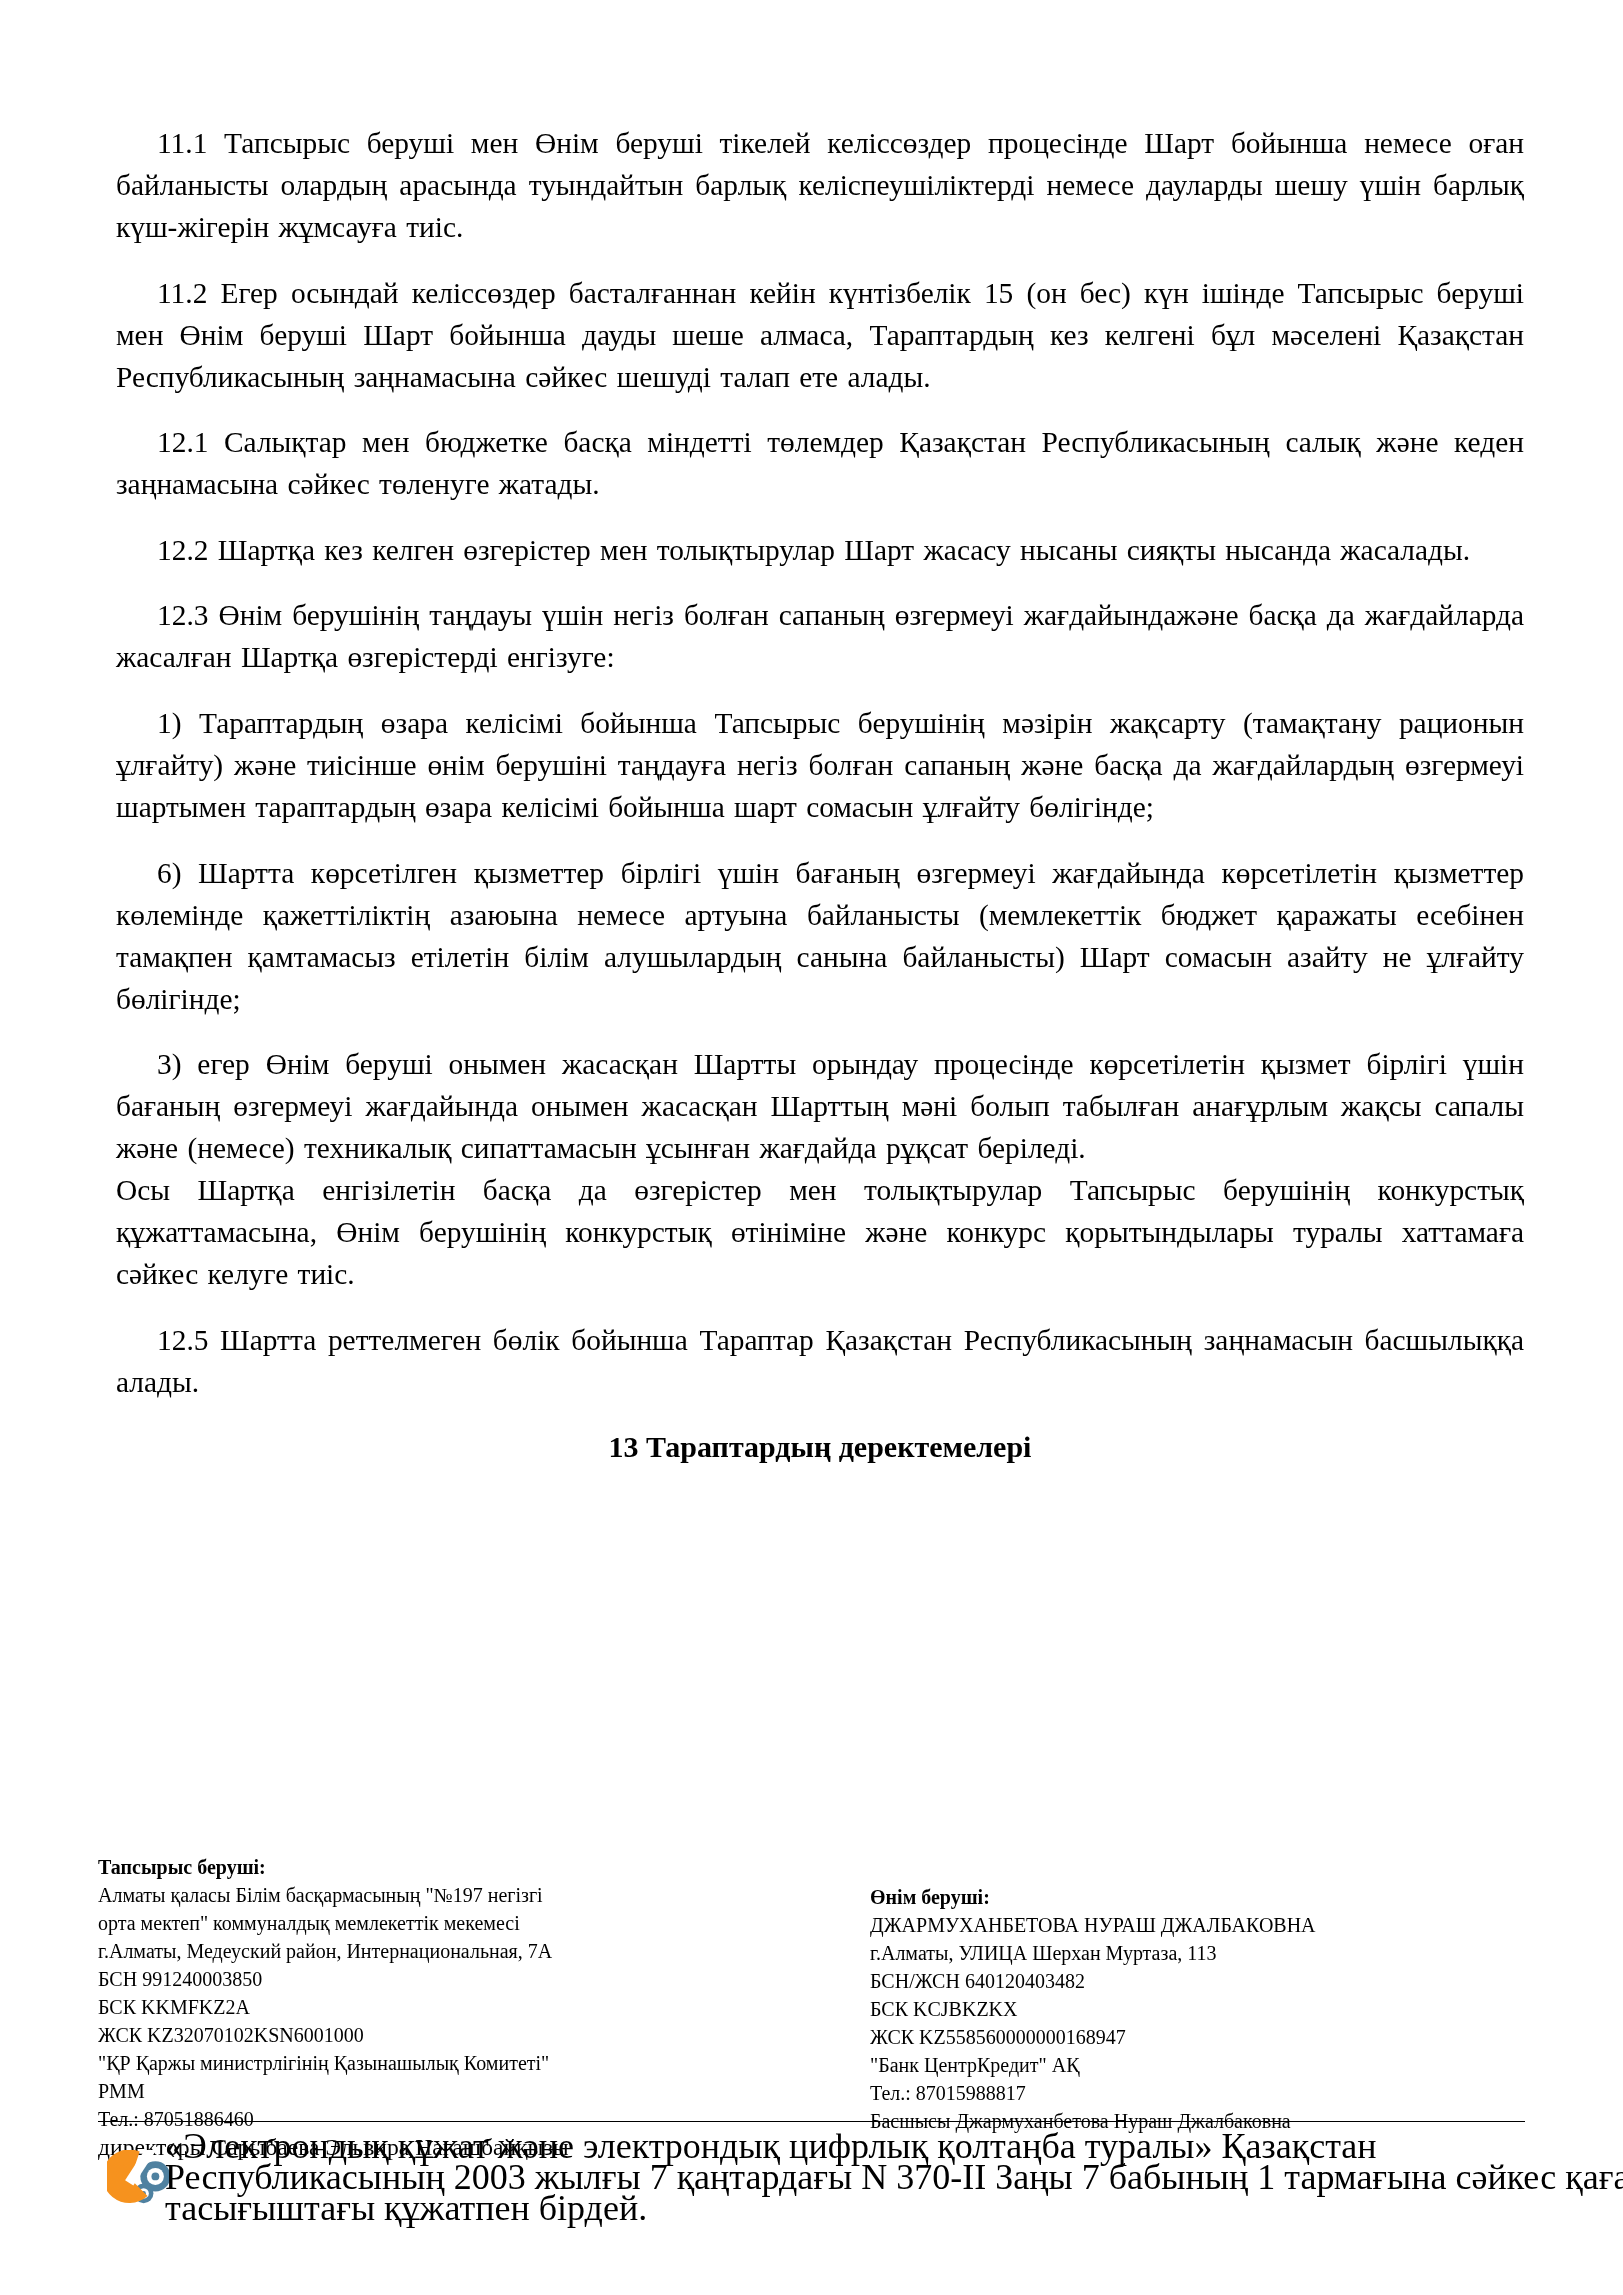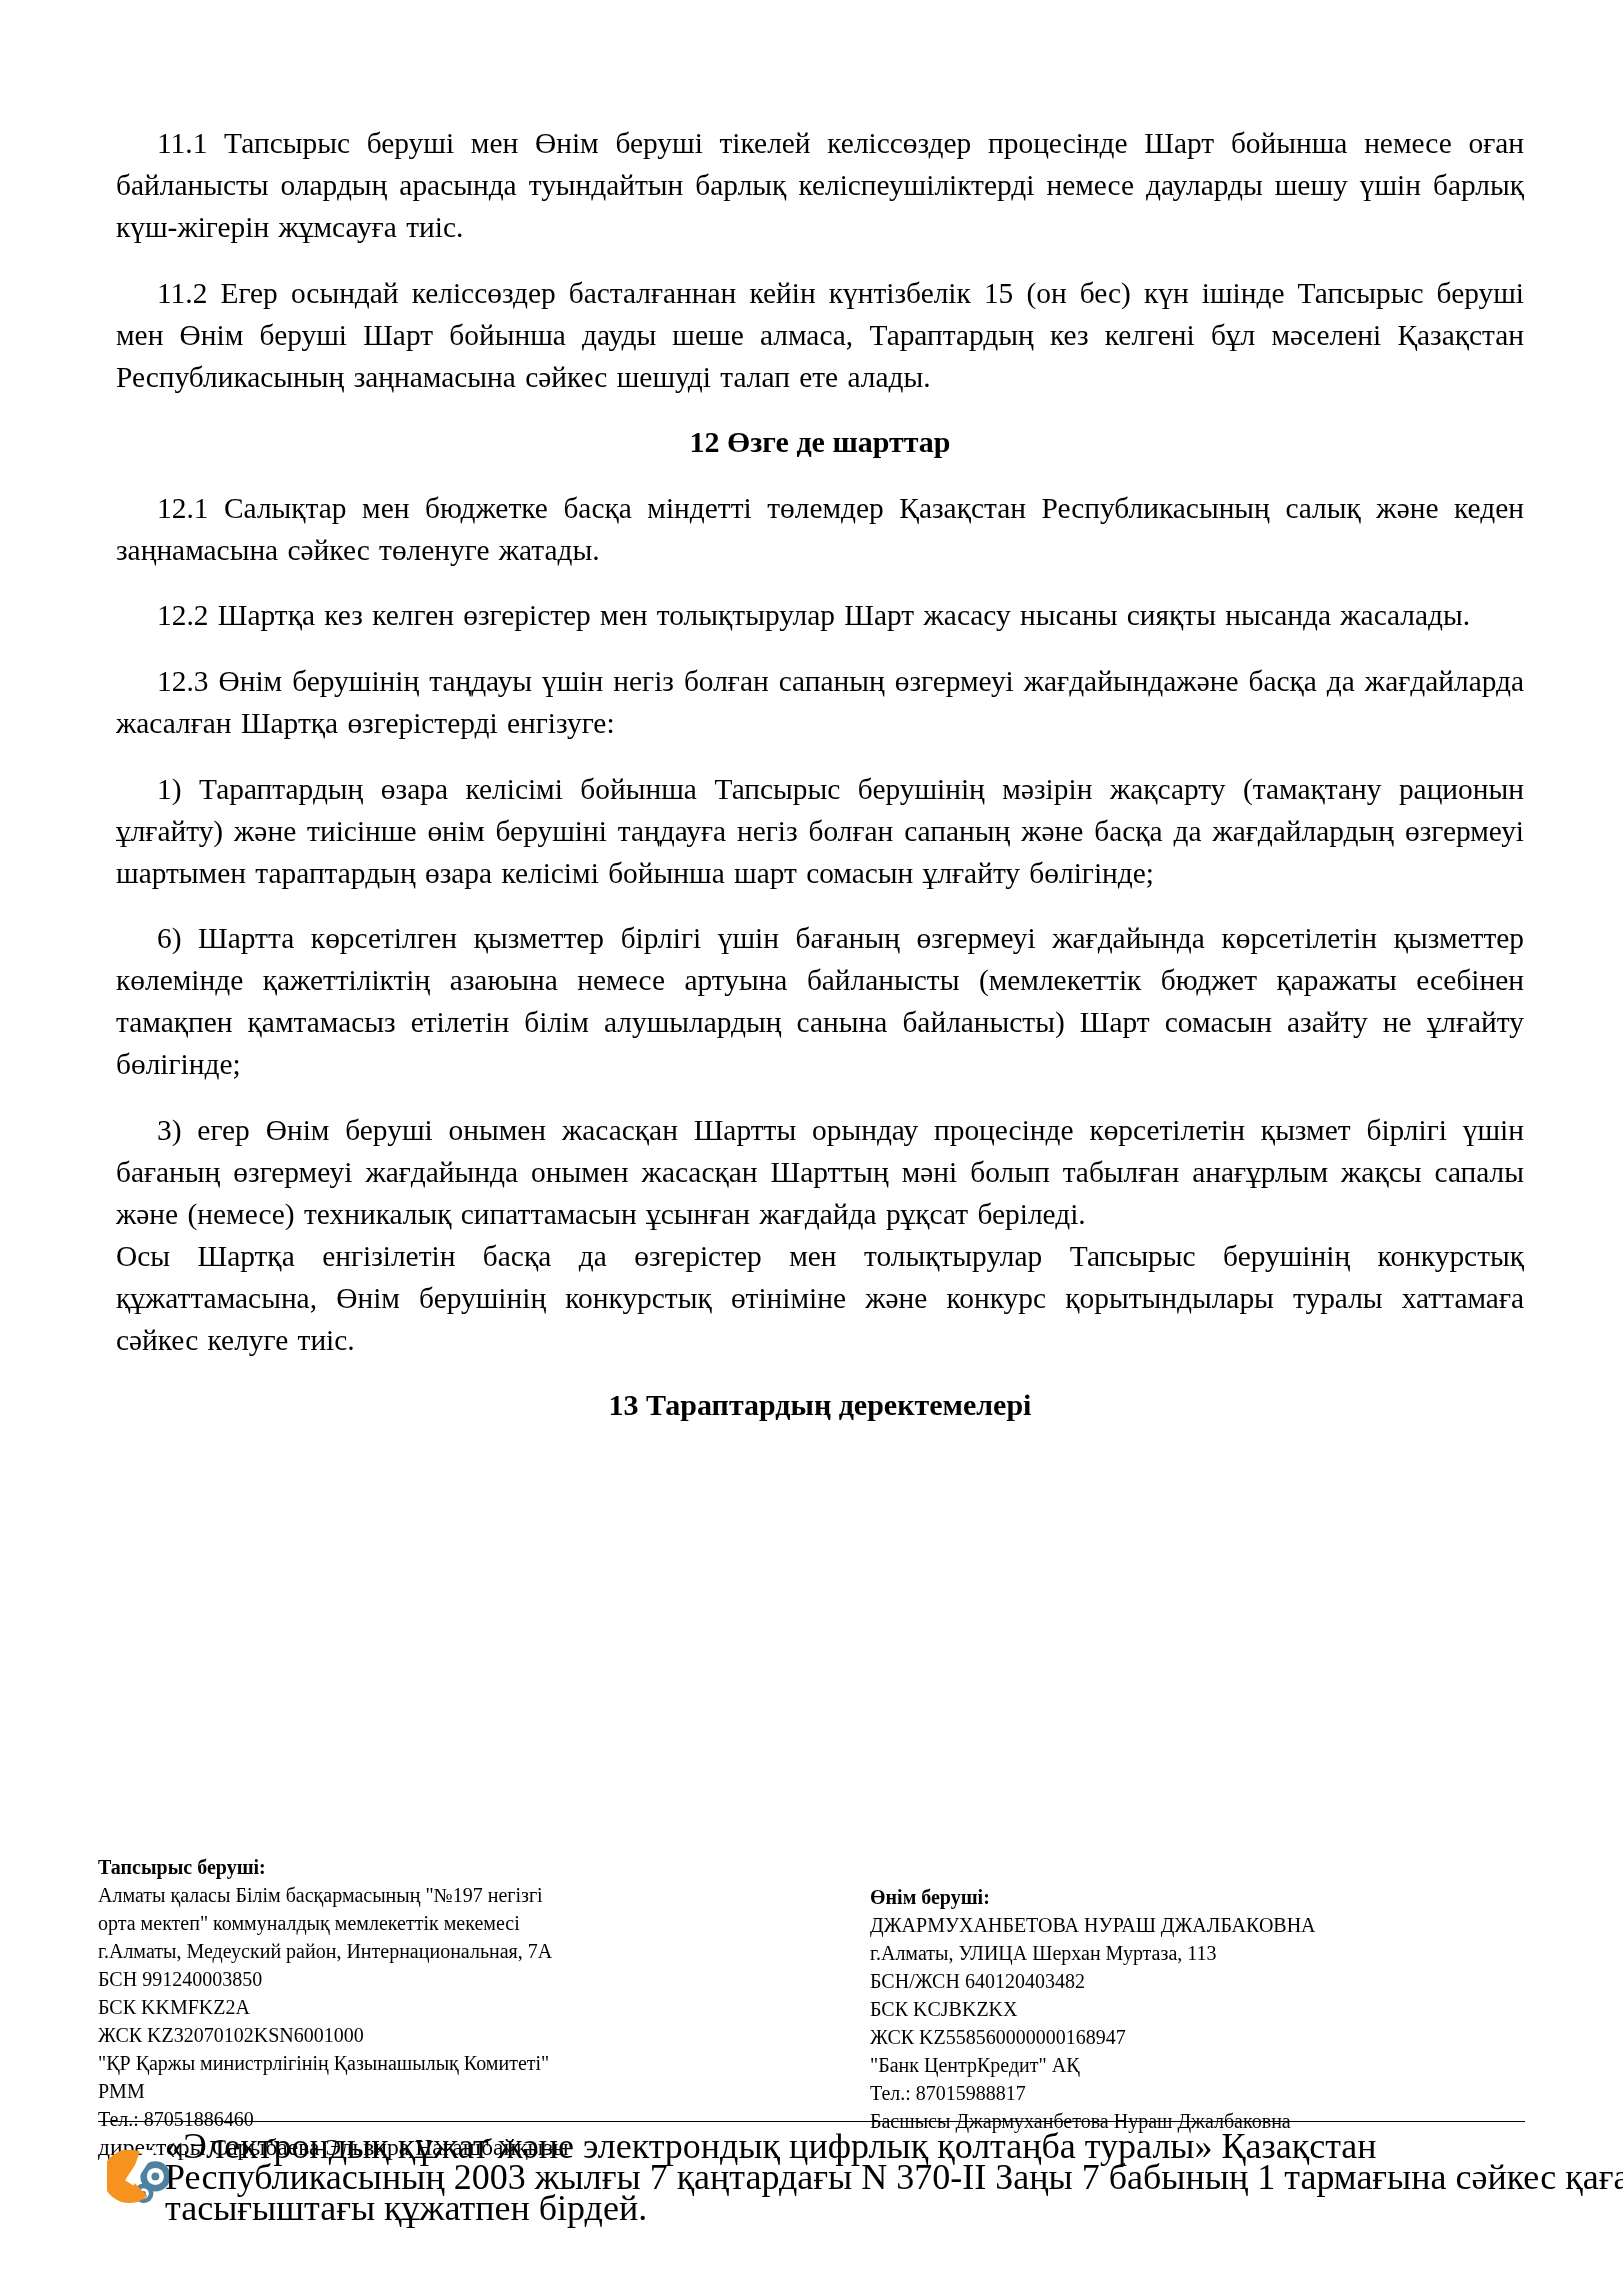--- a/index.html
+++ b/index.html
@@ -71,28 +71,28 @@
   .logo svg{width:100%;height:100%;display:block;}
 </style>
 </head>
 <body>
 
 <div class="page">
 
   <div class="main">
     <p>11.1 Тапсырыс беруші мен Өнім беруші тікелей келіссөздер процесінде Шарт бойынша немесе оған байланысты олардың арасында туындайтын барлық келіспеушіліктерді немесе дауларды шешу үшін барлық күш-жігерін жұмсауға тиіс.</p>
     <p>11.2 Егер осындай келіссөздер басталғаннан кейін күнтізбелік 15 (он бес) күн ішінде Тапсырыс беруші мен Өнім беруші Шарт бойынша дауды шеше алмаса, Тараптардың кез келгені бұл мәселені Қазақстан Республикасының заңнамасына сәйкес шешуді талап ете алады.</p>
-    <h2>12 Өзге де шарттар</h2>
     <p>12.1 Салықтар мен бюджетке басқа міндетті төлемдер Қазақстан Республикасының салық және кеден заңнамасына сәйкес төленуге жатады.</p>
     <p>12.2 Шартқа кез келген өзгерістер мен толықтырулар Шарт жасасу нысаны сияқты нысанда жасалады.</p>
     <p>12.3 Өнім берушінің таңдауы үшін негіз болған сапаның өзгермеуі жағдайындажәне басқа да жағдайларда жасалған Шартқа өзгерістерді енгізуге:</p>
     <p>1) Тараптардың өзара келісімі бойынша Тапсырыс берушінің мәзірін жақсарту (тамақтану рационын ұлғайту) және тиісінше өнім берушіні таңдауға негіз болған сапаның және басқа да жағдайлардың өзгермеуі шартымен тараптардың өзара келісімі бойынша шарт сомасын ұлғайту бөлігінде;</p>
     <p>6) Шартта көрсетілген қызметтер бірлігі үшін бағаның өзгермеуі жағдайында көрсетілетін қызметтер көлемінде қажеттіліктің азаюына немесе артуына байланысты (мемлекеттік бюджет қаражаты есебінен тамақпен қамтамасыз етілетін білім алушылардың санына байланысты) Шарт сомасын азайту не ұлғайту бөлігінде;</p>
     <p class="tight">3) егер Өнім беруші онымен жасасқан Шартты орындау процесінде көрсетілетін қызмет бірлігі үшін бағаның өзгермеуі жағдайында онымен жасасқан Шарттың мәні болып табылған анағұрлым жақсы сапалы және (немесе) техникалық сипаттамасын ұсынған жағдайда рұқсат беріледі.</p>
     <p class="cont">Осы Шартқа енгізілетін басқа да өзгерістер мен толықтырулар Тапсырыс берушінің конкурстық құжаттамасына, Өнім берушінің конкурстық өтініміне және конкурс қорытындылары туралы хаттамаға сәйкес келуге тиіс.</p>
+    <p>12.5 Шартта реттелмеген бөлік бойынша Тараптар Қазақстан Республикасының заңнамасын басшылыққа алады.</p>
     <h2>13 Тараптардың деректемелері</h2>
   </div>
 
   <div class="details">
     <div class="col col-left">
       <div class="title">Тапсырыс беруші:</div>
       <div>Алматы қаласы Білім басқармасының "№197 негізгі</div>
       <div>орта мектеп" коммуналдық мемлекеттік мекемесі</div>
       <div>г.Алматы, Медеуский район, Интернациональная, 7А</div>
       <div>БСН 991240003850</div>

